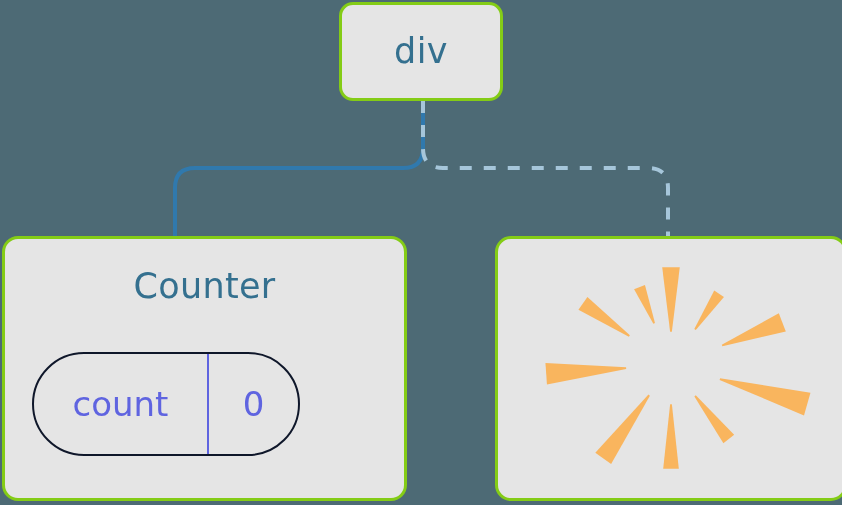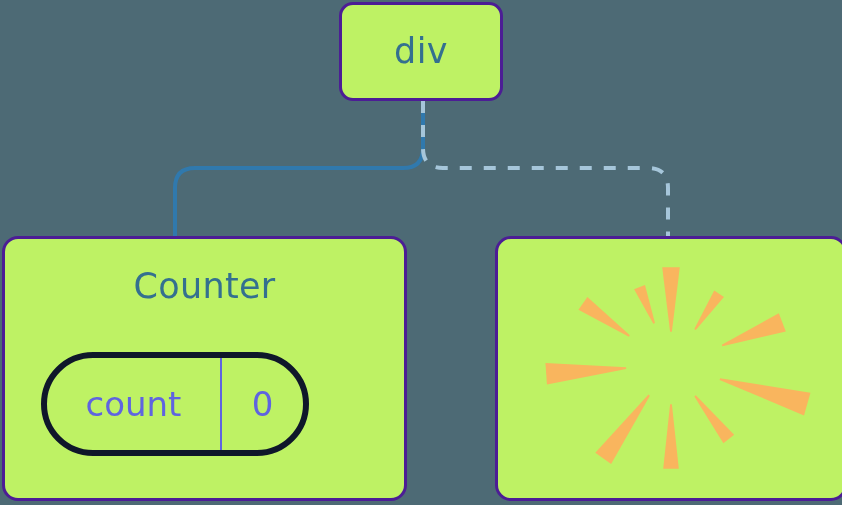--- a/index.html
+++ b/index.html
@@ -24,22 +24,22 @@
     left: 0;
     top: 0;
     width: 842px;
     height: 505px;
     pointer-events: none;
   }
 
   
   .node {
     position: absolute;
-    background: #bef264;
-    border: 3px solid #4c1d95;
+    background: #e5e5e5;
+    border: 3px solid #84cc16;
     border-radius: 14px;
     box-sizing: border-box;
   }
 
   
   .node-div {
     left: 339px;
     top: 2px;
     width: 164px;
     height: 99px;
@@ -70,25 +70,25 @@
     text-align: center;
     font-size: 35px;
     color: #34708f;
     letter-spacing: 0.3px;
     line-height: 1;
   }
 
   
   .state-pill {
     position: absolute;
-    left: 41px;
+    left: 32px;
     top: 352px;
     width: 268px;
     height: 104px;
-    border: 6px solid #0f172a;
+    border: 2px solid #0f172a;
     border-radius: 52px;
     box-sizing: border-box;
     display: flex;
     align-items: stretch;
     background: transparent;
   }
   .state-pill .pill-key {
     flex: 0 0 173px;
     display: flex;
     align-items: center;

